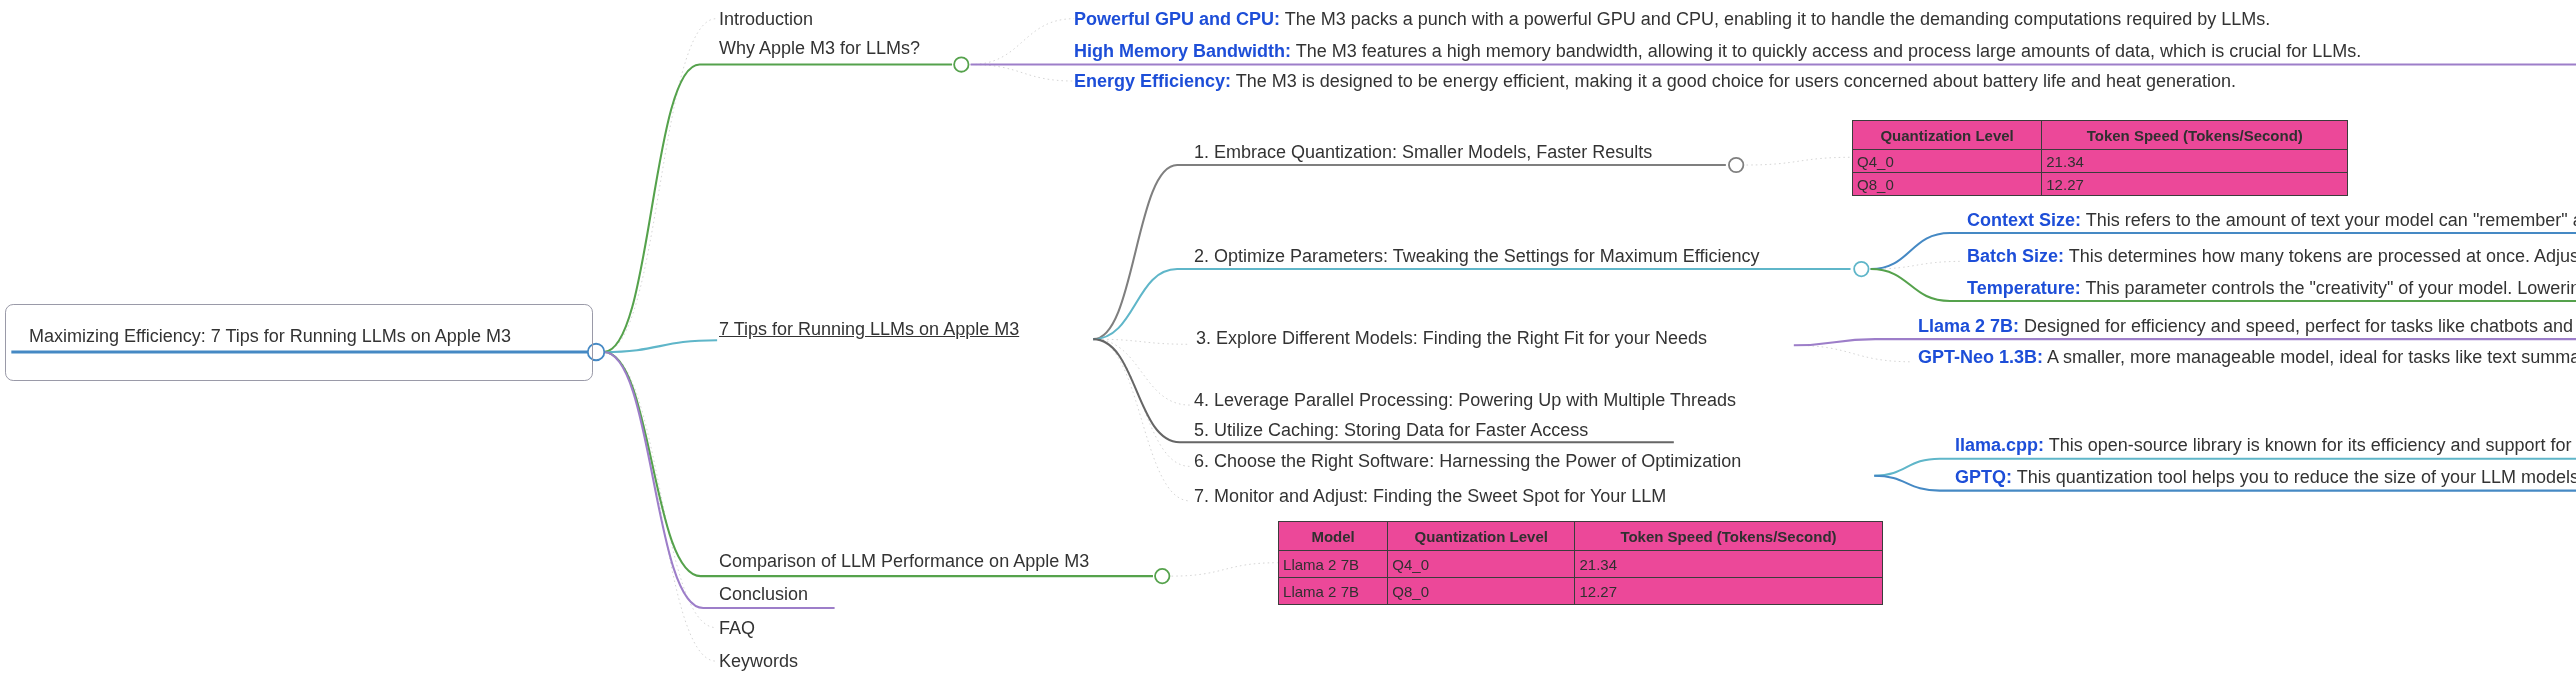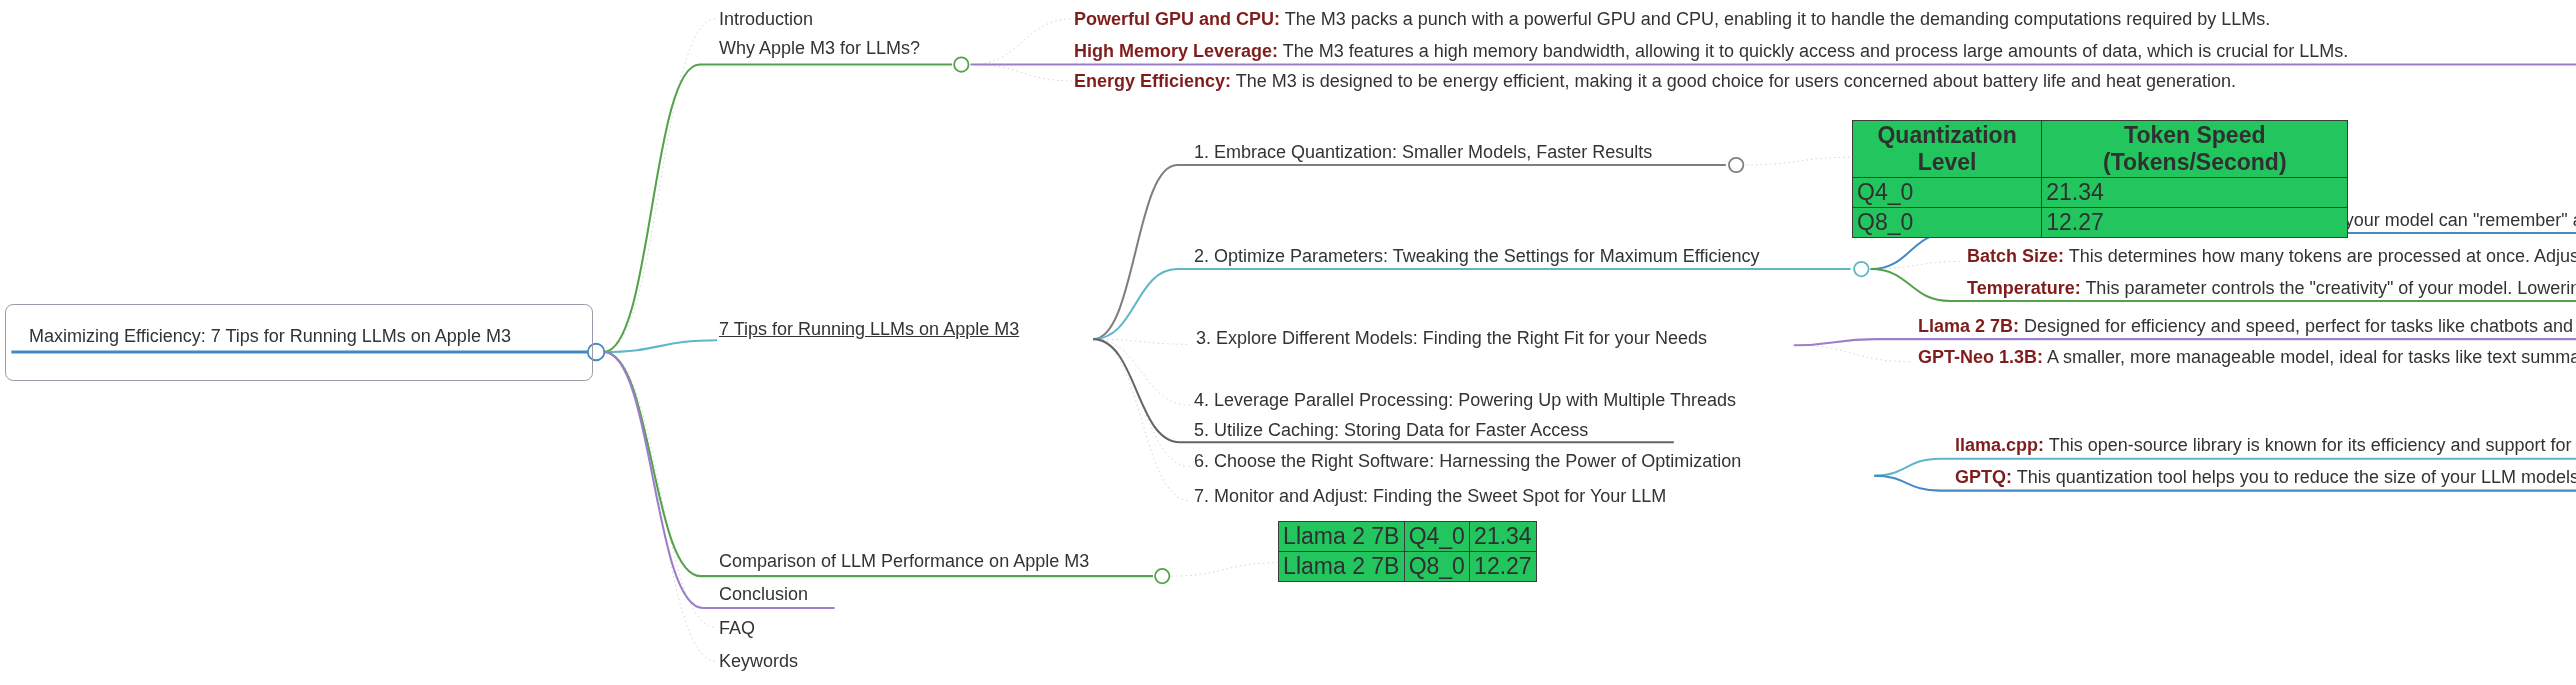--- a/index.html
+++ b/index.html
@@ -1,31 +1,31 @@
 <!DOCTYPE html>
 <html style="font-size:8.2px"><head>
 <meta charset="utf-8">
 <style>
   html,body{margin:0;padding:0;background:#ffffff;}
   body{width:3784px;height:686px;position:relative;overflow:hidden;
        font-family:"Liberation Sans","DejaVu Sans",sans-serif;color:#303030;}
   .node{position:absolute;white-space:nowrap;font-size:18px;line-height:24px;color:#333333;}
-  .term{font-weight:bold;color:#7f1d1d;}
+  .term{font-weight:bold;color:#1d4ed8;}
   svg{position:absolute;left:0;top:0;}
   path{fill:none;}
   .lk-blue{stroke:#4589c4;stroke-width:4;}
   .lk-green{stroke:#55a24c;stroke-width:4;}
   .lk-purple{stroke:#9d7ec9;stroke-width:4;}
   .lk-teal{stroke:#5fb6c9;stroke-width:4;}
   .lk-gray{stroke:#7f7f7f;stroke-width:4;}
   .lk-dgray{stroke:#666666;stroke-width:4;}
   .lk-faint{stroke:#c9c9c9;stroke-width:1.5;stroke-dasharray:3 6;}
   .rootline{stroke:#4589c4;stroke-width:6;}
   circle.toggle{fill:#ffffff;stroke-width:3.5;}
-  table{position:absolute;border-collapse:collapse;font-size:23px;background:#22c55e;}
+  table{position:absolute;border-collapse:collapse;font-size:15px;background:#ec4899;}
   th,td{border:1px solid #3c3c3c;padding:1px 4.1px;text-align:left;vertical-align:middle;}
   th{font-weight:bold;text-align:center;}
   .rootbox{position:absolute;border:1px solid #9a9aa8;border-radius:8.2px;background:transparent;}
 </style>
 </head>
 <body>
 
 <svg width="3784" height="686" viewBox="0 0 7345 1331">
 
   <path class="lk-faint" d="M1172,683 C1281,683 1281,36 1390,36"></path>
@@ -73,21 +73,21 @@
 <div class="node" style="left:719px;top:317px;text-decoration:underline;">7 Tips for Running LLMs on Apple M3</div>
 <div class="node" style="left:719px;top:549px;">Comparison of LLM Performance on Apple M3</div>
 <div class="node" style="left:719px;top:582px;">Conclusion</div>
 <div class="node" style="left:719px;top:616px;">FAQ</div>
 <div class="node" style="left:719px;top:649px;">Keywords</div>
 
 <div class="node" style="left:1074px;top:6.7px;">
   <span class="term">Powerful GPU and CPU:</span><span> The M3 packs a punch with a powerful GPU and CPU, enabling it to handle the demanding computations required by LLMs.</span>
 </div>
 <div class="node" style="left:1074px;top:39px;">
-  <span class="term">High Memory Leverage:</span><span> The M3 features a high memory bandwidth, allowing it to quickly access and process large amounts of data, which is crucial for LLMs.</span>
+  <span class="term">High Memory Bandwidth:</span><span> The M3 features a high memory bandwidth, allowing it to quickly access and process large amounts of data, which is crucial for LLMs.</span>
 </div>
 <div class="node" style="left:1074px;top:69px;text-align:right;">
   <span class="term">Energy Efficiency:</span><span> The M3 is designed to be energy efficient, making it a good choice for users concerned about battery life and heat generation.</span>
 </div>
 
 <div class="node" style="left:1194px;top:140px;">1. Embrace Quantization: Smaller Models, Faster Results</div>
 <div class="node" style="left:1194px;top:244px;">2. Optimize Parameters: Tweaking the Settings for Maximum Efficiency</div>
 <div class="node" style="left:1196px;top:326px;">3. Explore Different Models: Finding the Right Fit for your Needs</div>
 <div class="node" style="left:1194px;top:388px;">4. Leverage Parallel Processing: Powering Up with Multiple Threads</div>
 <div class="node" style="left:1194px;top:418px;">5. Utilize Caching: Storing Data for Faster Access</div>
@@ -130,20 +130,25 @@
   </tr>
   <tr>
     <td style="height:20px;">Q8_0</td>
     <td>12.27</td>
   </tr>
 </tbody>
   </table>
 
 <table style="left:1278px;top:521px;">
   <tbody>
+      <tr>
+    <th style="width:100px;height:26px;">Model</th>
+    <th style="width:178px;">Quantization Level</th>
+    <th style="width:298px;">Token Speed (Tokens/Second)</th>
+  </tr>
   <tr>
     <td style="height:24px;">Llama 2 7B</td>
     <td>Q4_0</td>
     <td>21.34</td>
   </tr>
   <tr>
     <td style="height:24px;">Llama 2 7B</td>
     <td>Q8_0</td>
     <td>12.27</td>
   </tr>

